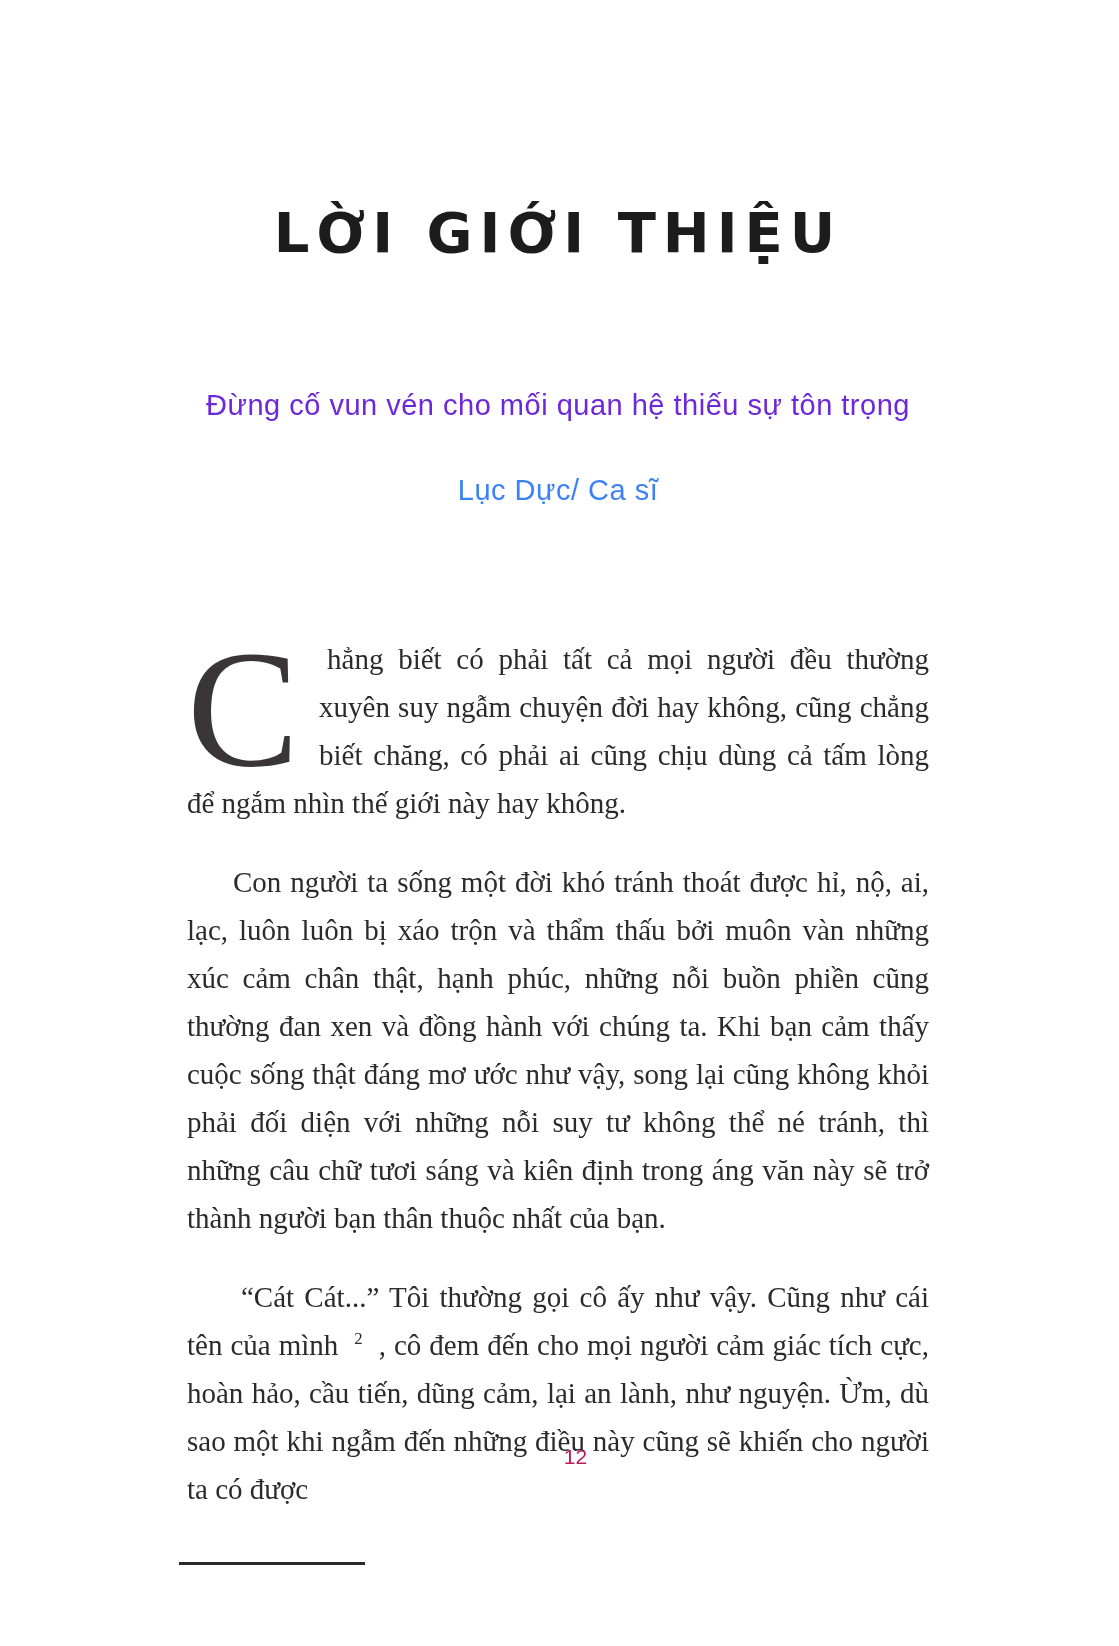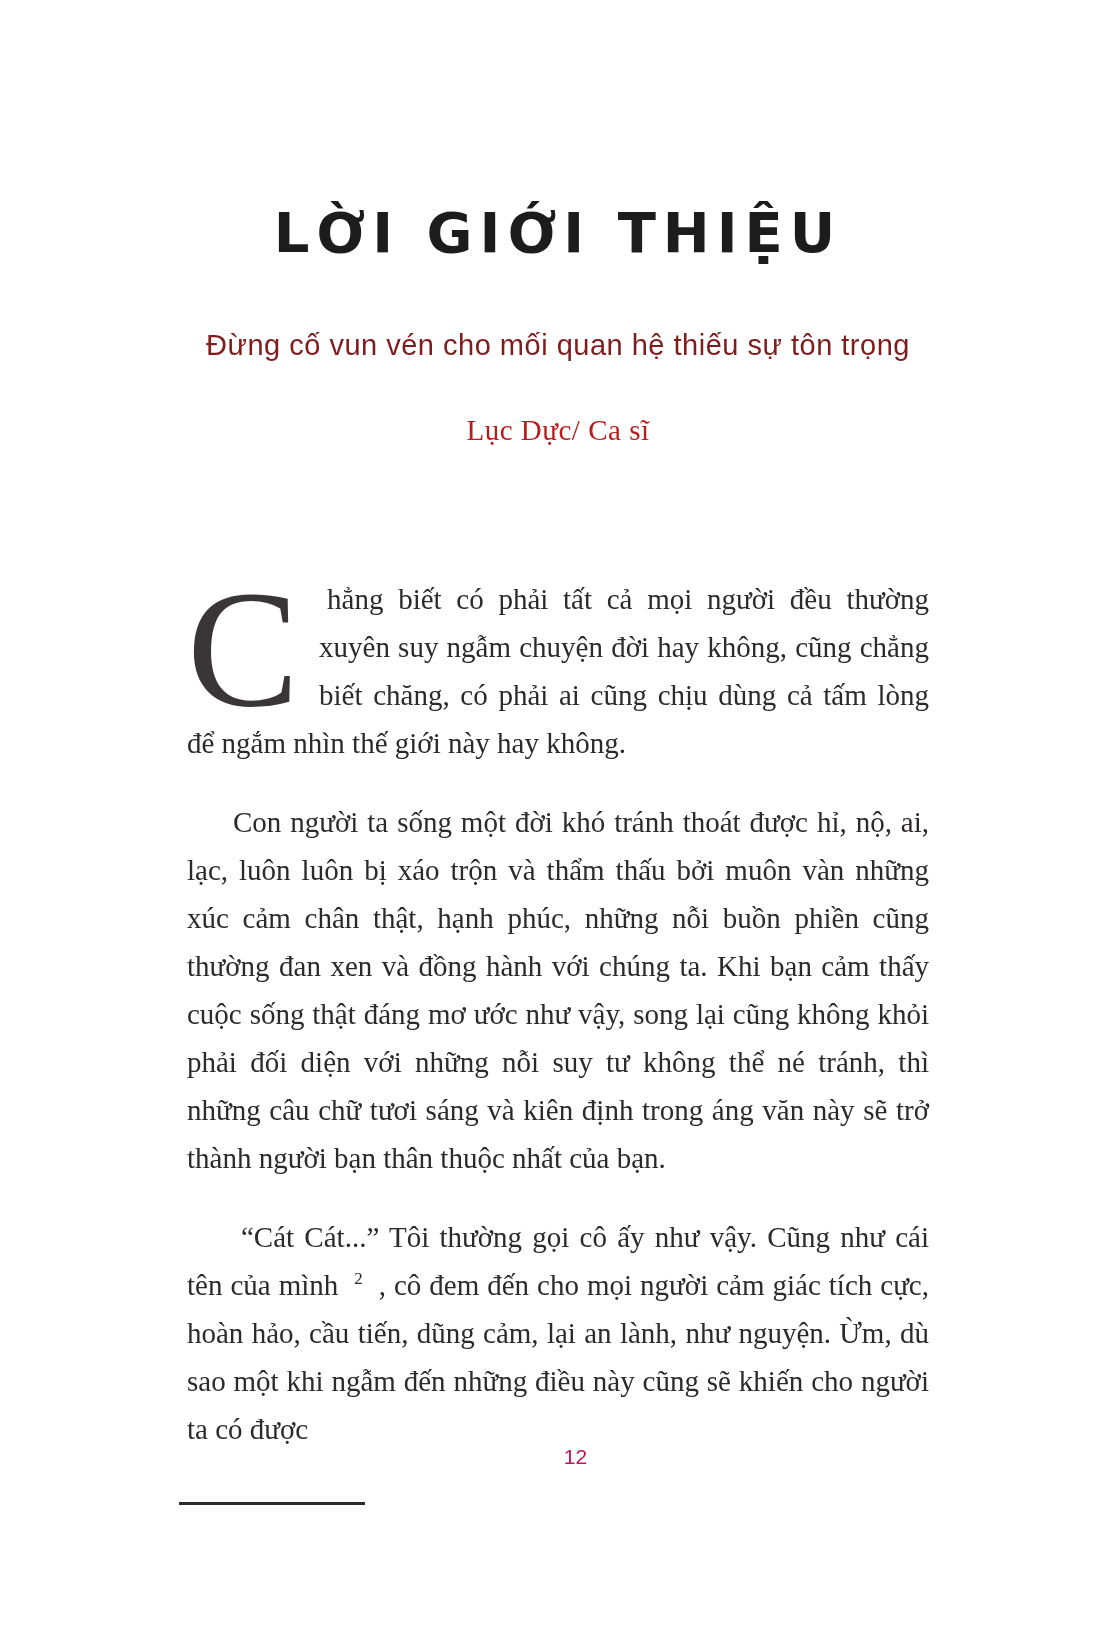--- a/index.html
+++ b/index.html
@@ -24,36 +24,36 @@
     margin-top: 168px;
     text-align: center;
     font-family: "DejaVu Sans", sans-serif;
     font-weight: bold;
     font-size: 56px;
     letter-spacing: 7px;
     color: #1c1c1c;
   }
 
   .subtitle {
-    margin-top: 48px;
+    margin-top: 108px;
     text-align: center;
     font-family: "Liberation Sans", sans-serif;
     font-size: 29px;
     font-weight: 400;
-    color: #7f1d1d;
+    color: #6d28d9;
     letter-spacing: 0.5px;
   }
 
   .author-line {
     margin-top: 36px;
     text-align: center;
-    font-family: Liberation Serif, serif;
+    font-family: Liberation Sans, sans-serif;
     font-size: 29px;
     font-weight: 400;
-    color: #b91c1c;
+    color: #3b82f6;
     letter-spacing: 0.5px;
   }
 
   .body-text {
     margin-top: 104px;
   }
 
   .body-para {
     font-size: 29px;
     line-height: 48px;

